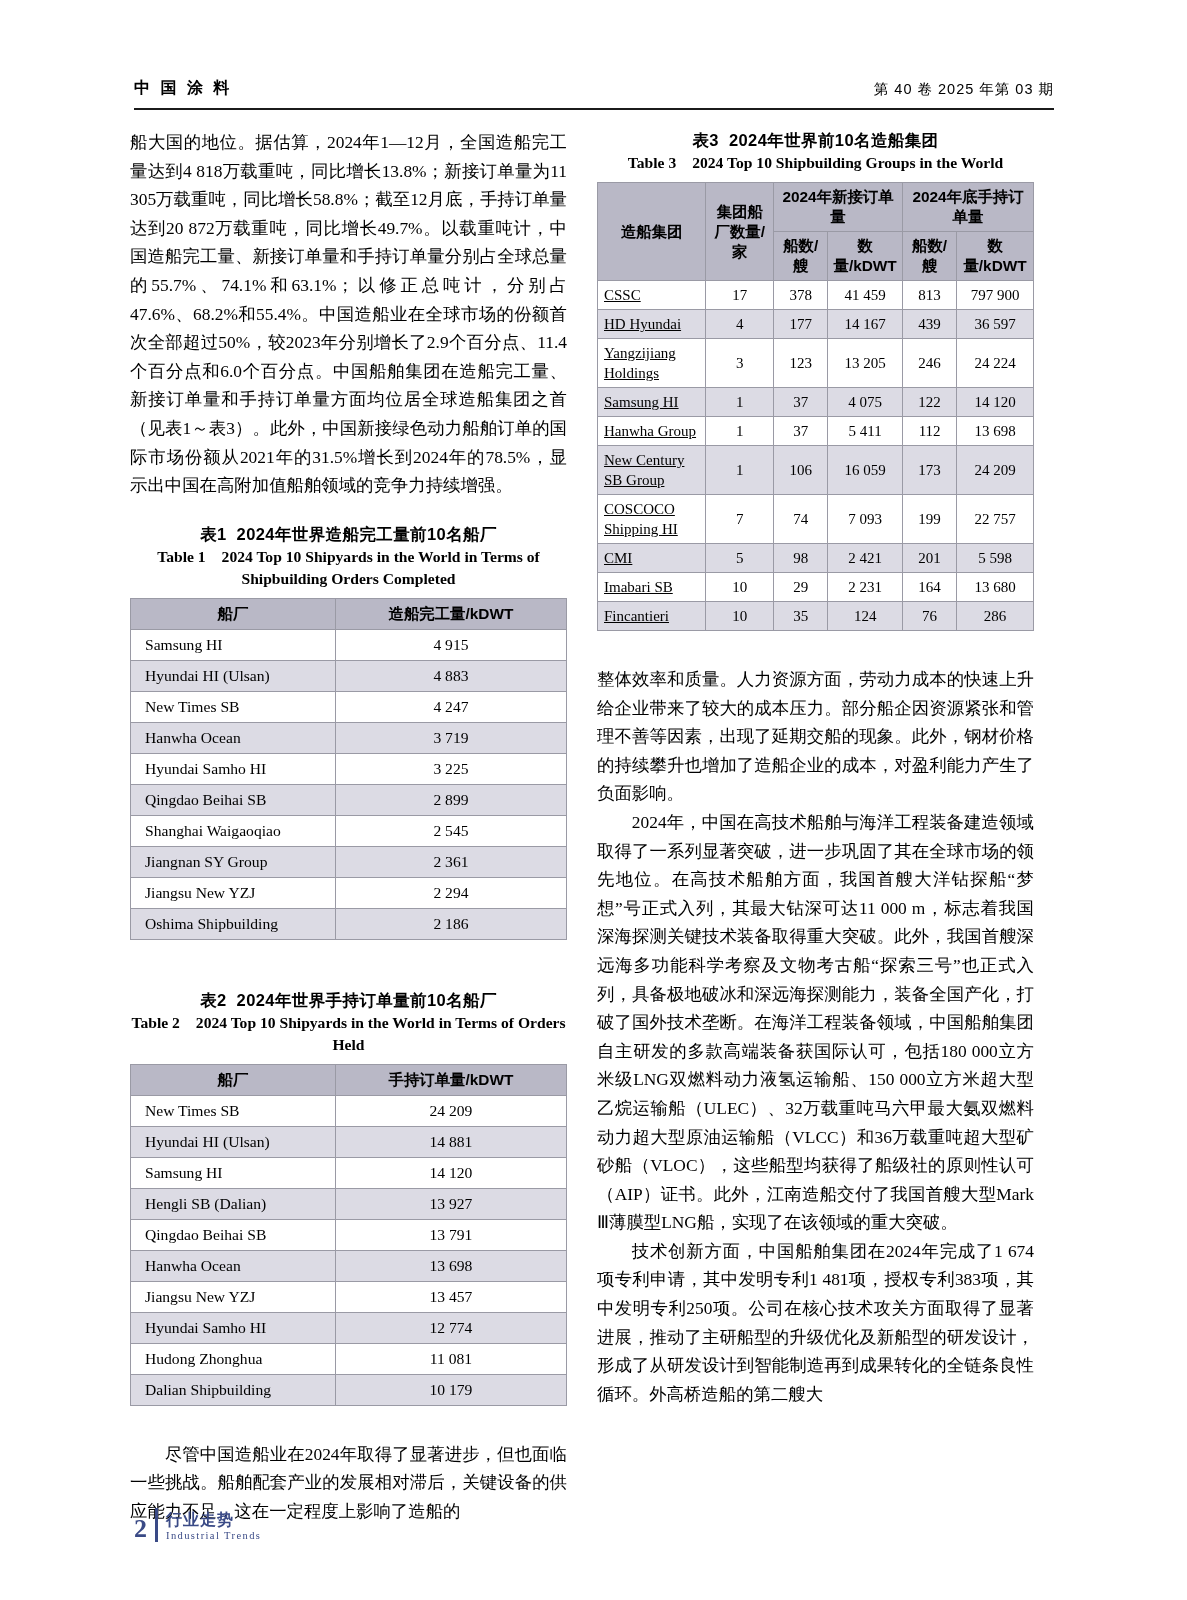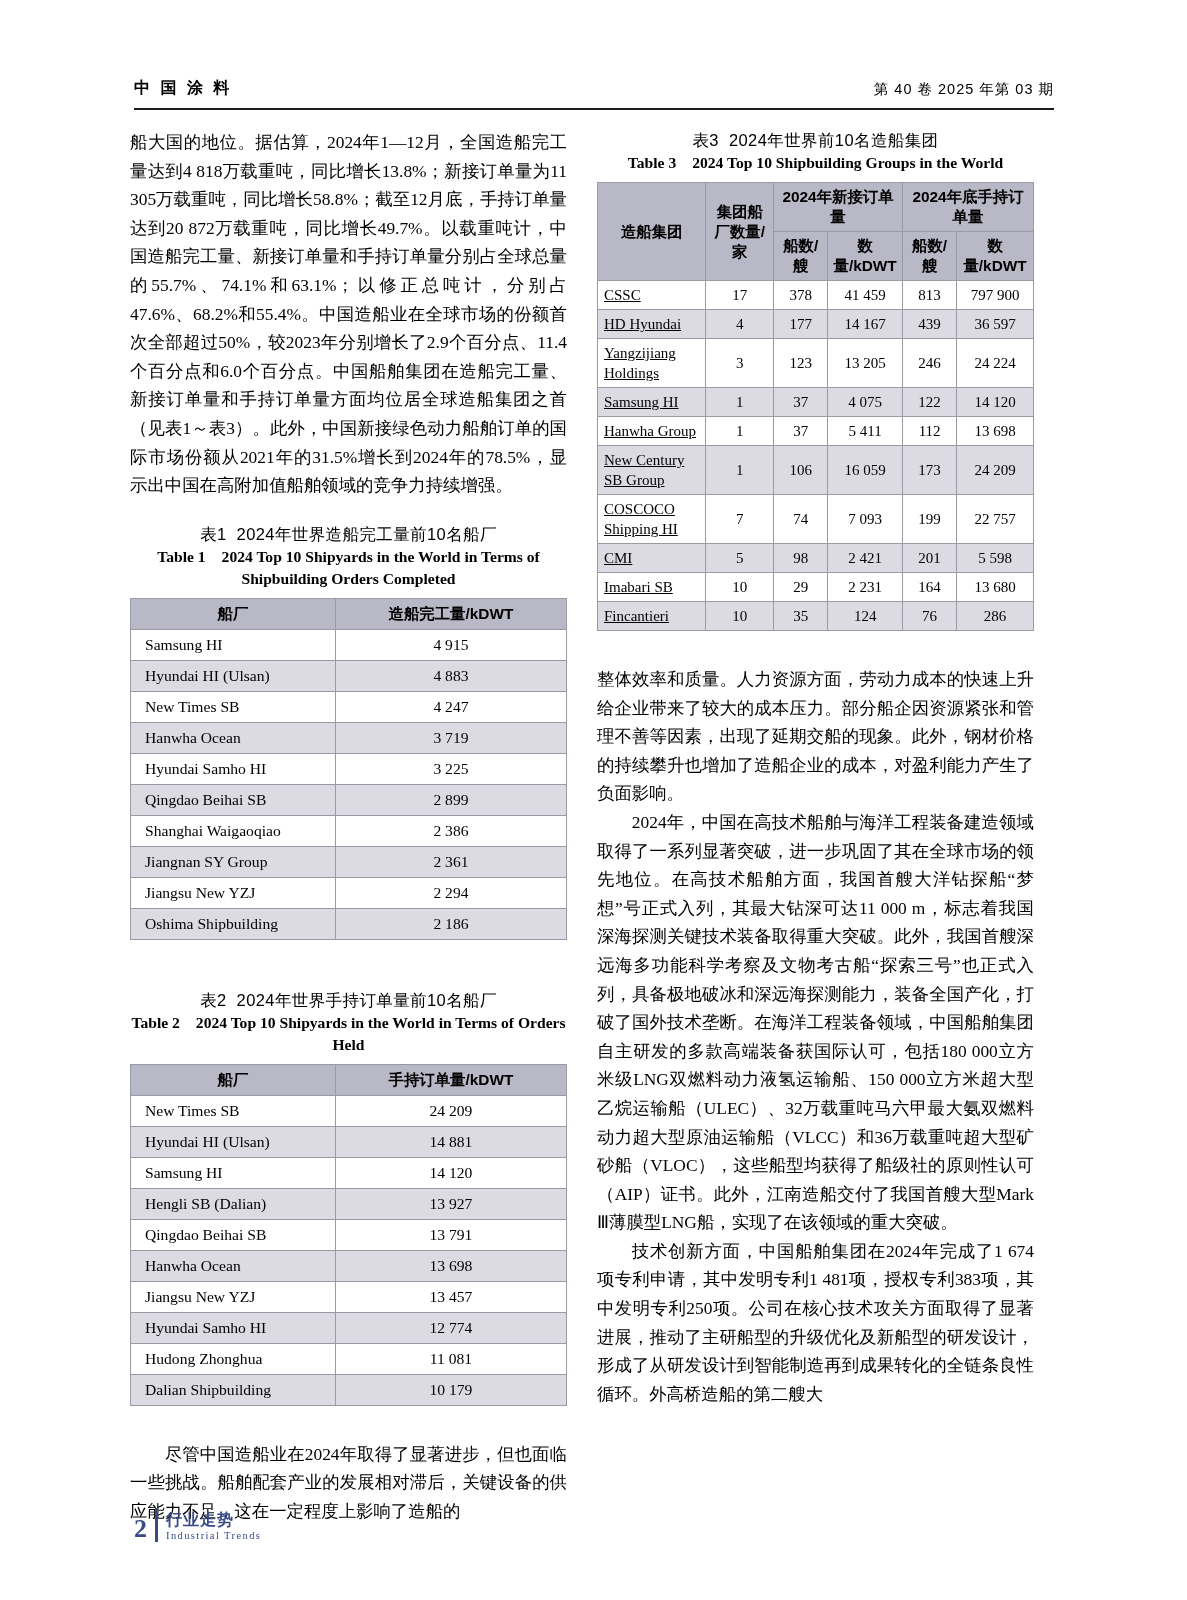--- a/index.html
+++ b/index.html
@@ -70,21 +70,21 @@
     text-justify: inter-ideograph;
     letter-spacing: 0px;
   }
   p.body.indent { text-indent: 2em; }
 
   
   .tbl-block { margin-top: 22px; }
   .tbl-caption-cn {
     text-align: center;
     font-family: "Liberation Sans", sans-serif;
-    font-weight: normal;
+    font-weight: bold;
     font-size: 16.5px;
     line-height: 24px;
     letter-spacing: 0.4px;
   }
   .tbl-caption-cn .num { margin-right: 10px; }
   .tbl-caption-en {
     text-align: center;
     font-family: "Liberation Serif", serif;
     font-weight: bold;
     font-size: 15.6px;
@@ -216,21 +216,21 @@
           <tr>
               <td class="name">Hyundai Samho HI</td>
               <td class="val">3 225</td>
             </tr>
           <tr>
               <td class="name">Qingdao Beihai SB</td>
               <td class="val">2 899</td>
             </tr>
           <tr>
               <td class="name">Shanghai Waigaoqiao</td>
-              <td class="val">2 386</td>
+              <td class="val">2 545</td>
             </tr>
           <tr>
               <td class="name">Jiangnan SY Group</td>
               <td class="val">2 361</td>
             </tr>
           <tr>
               <td class="name">Jiangsu New YZJ</td>
               <td class="val">2 294</td>
             </tr>
           <tr>

